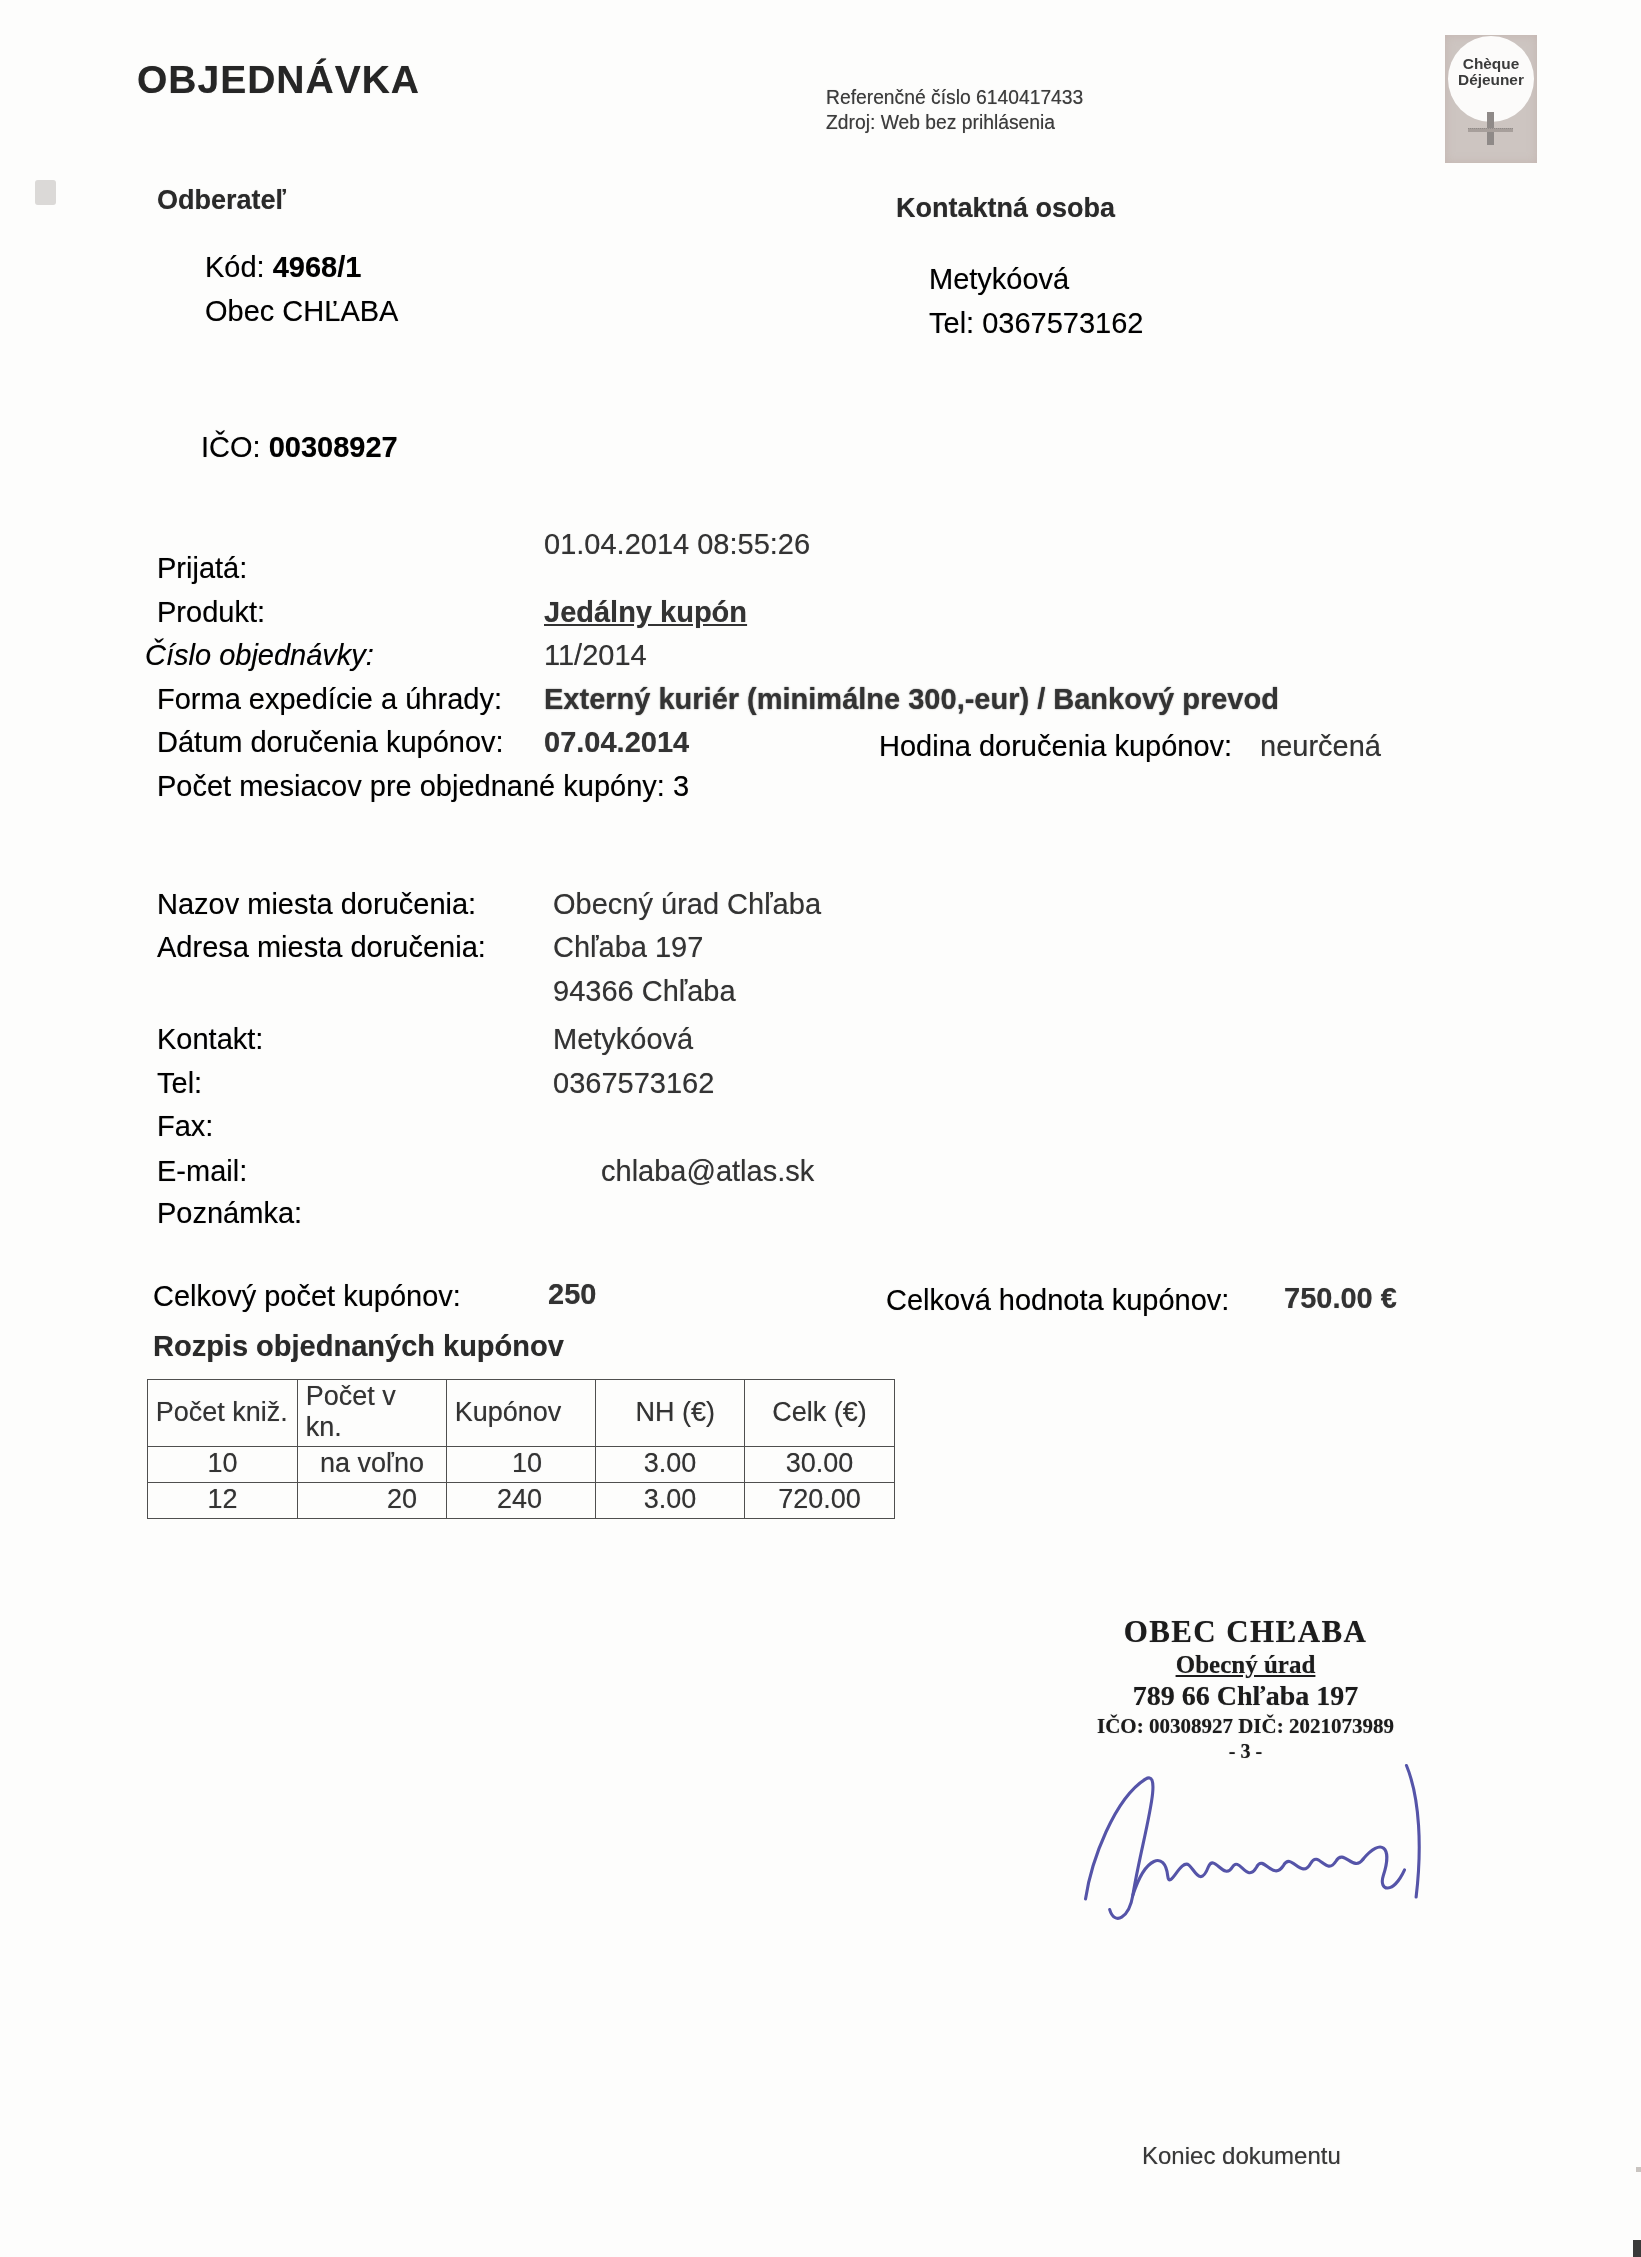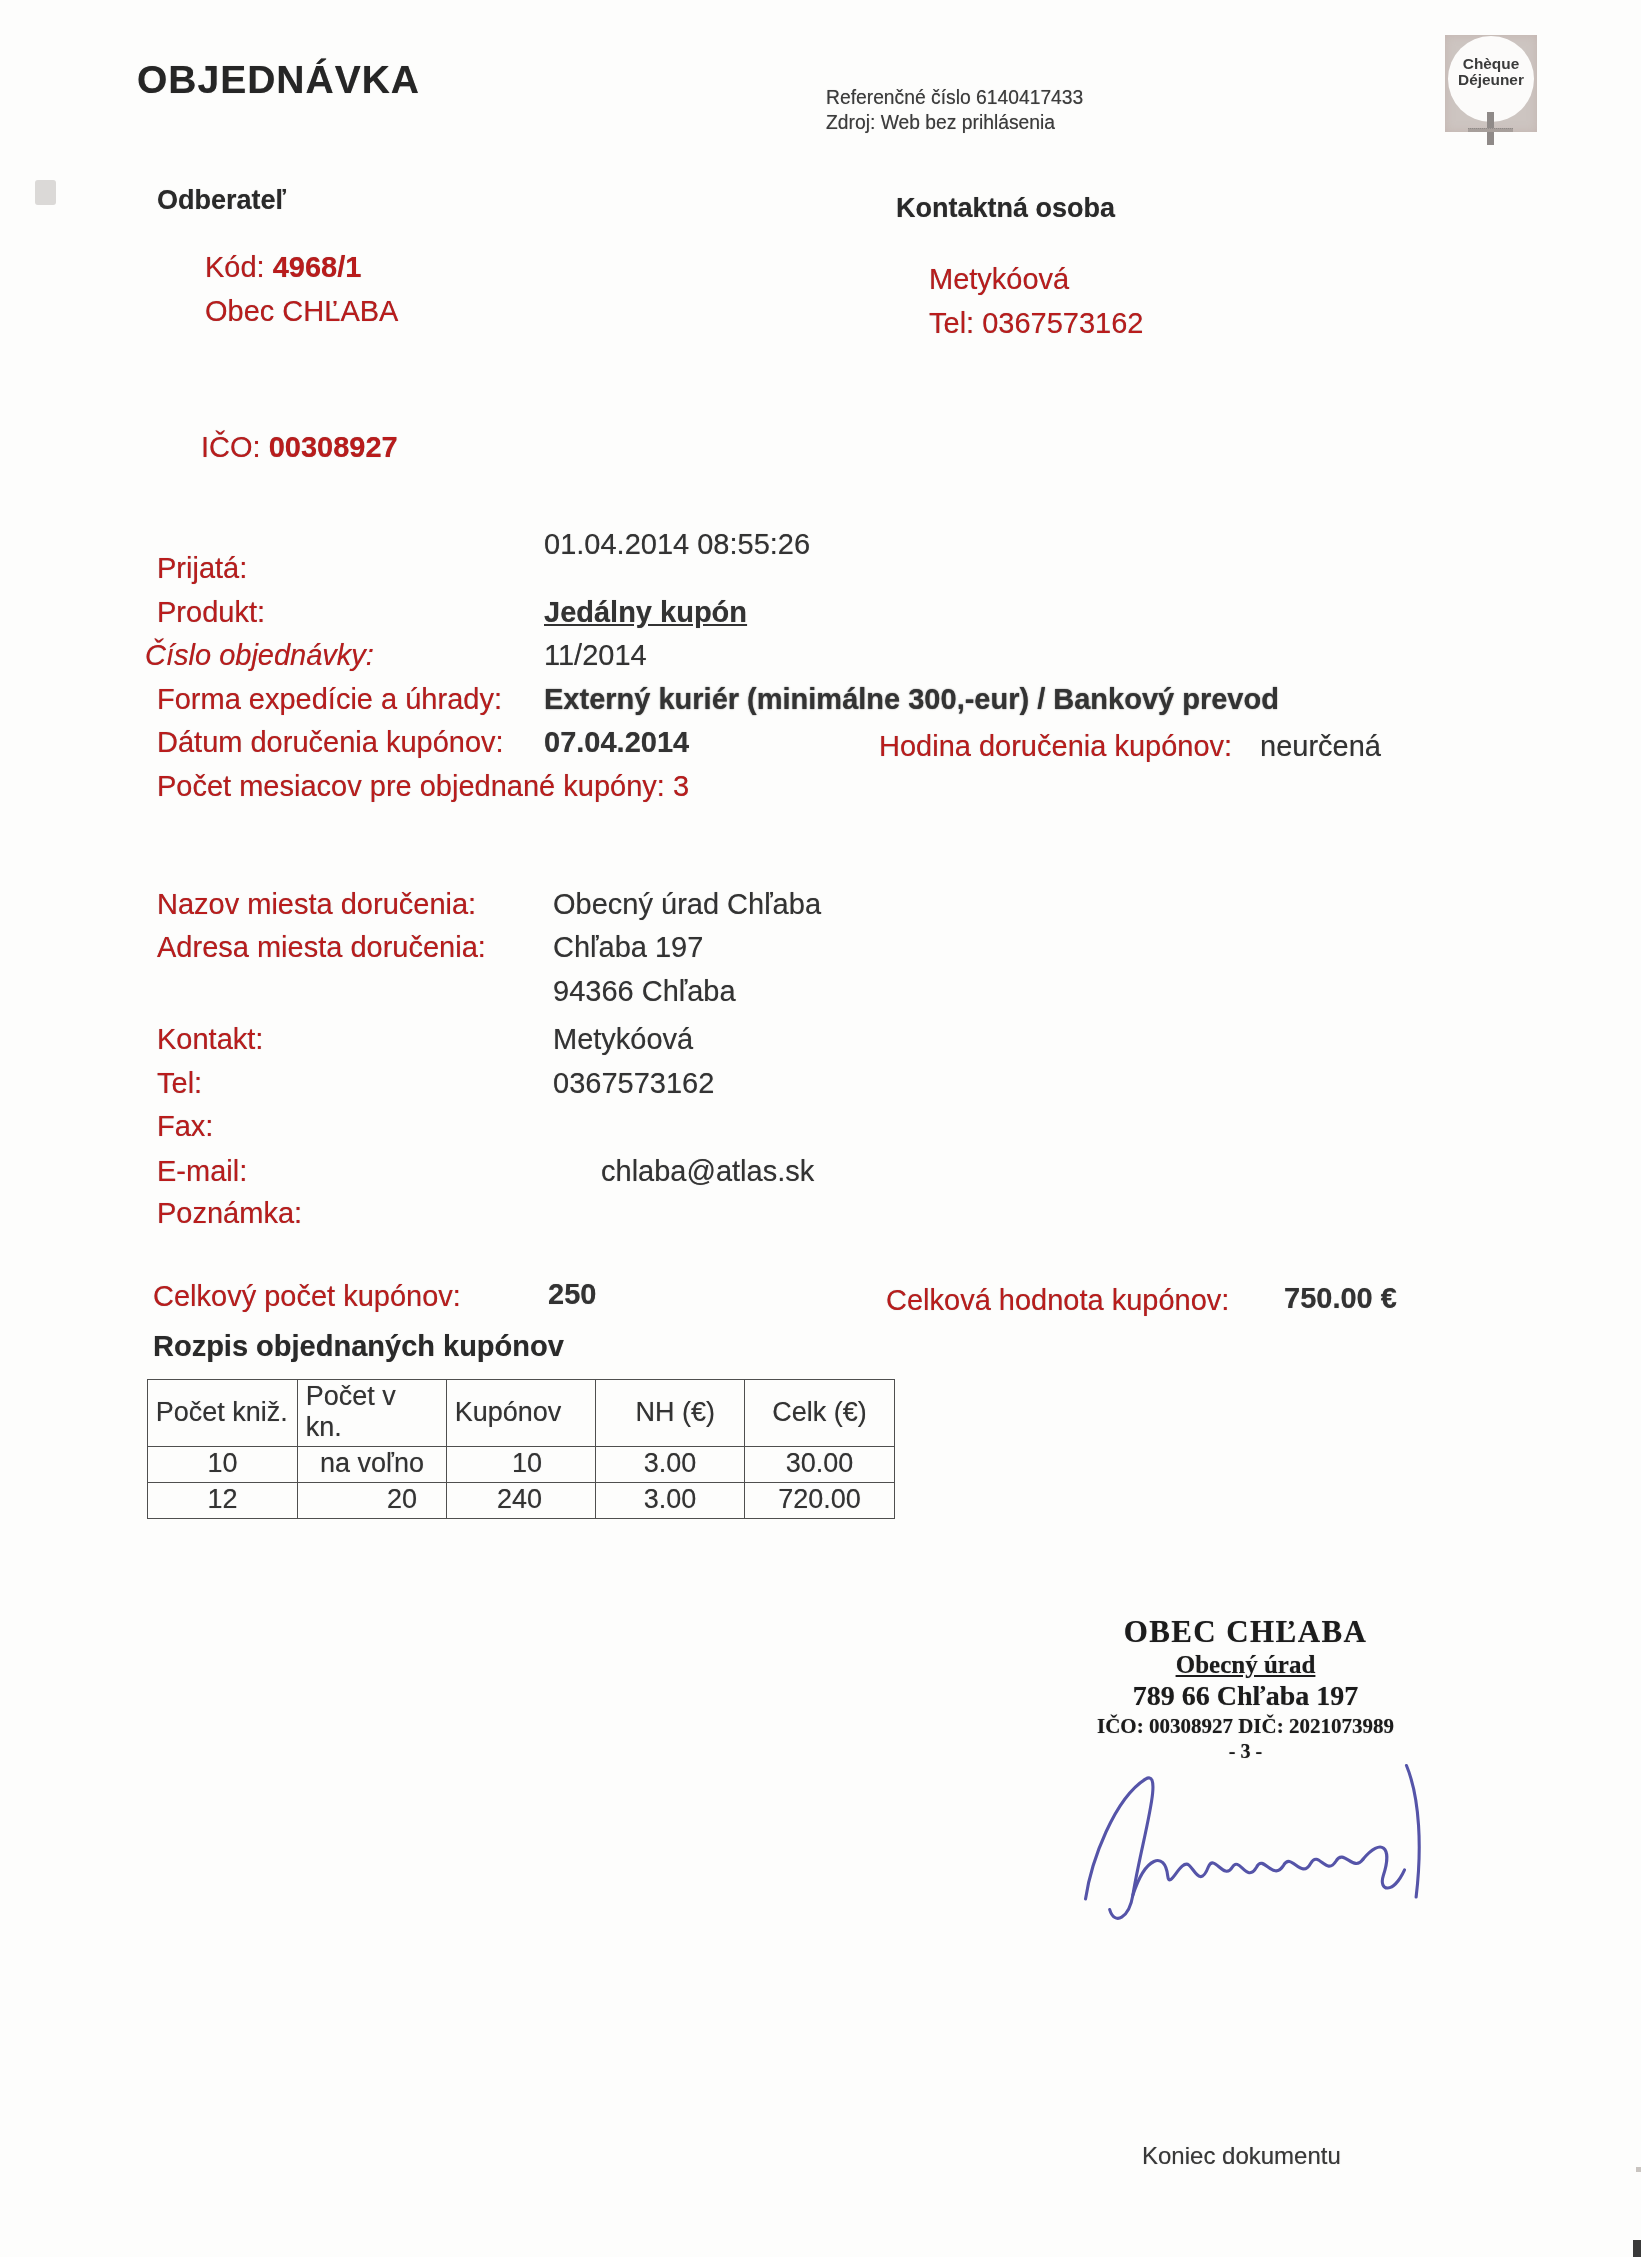--- a/index.html
+++ b/index.html
@@ -19,25 +19,25 @@
     font-family:"Liberation Sans","DejaVu Sans",sans-serif;
     color:var(--ink);
     overflow:hidden;
     text-shadow:0 0 0.7px rgba(46,46,46,0.55);
   }
   .abs{position:absolute;white-space:nowrap;}
   .b{font-weight:bold;}
   .title{font-size:39px;font-weight:bold;letter-spacing:1px;color:#262626;}
   .ref{font-size:19.3px;line-height:25px;color:#3c3c3c;}
   .h1{font-size:27px;font-weight:bold;color:#2a2a2a;}
-  .body-text{font-size:29px;color:#b91c1c;}
+  .body-text{font-size:29px;color:#000000;}
   .value-text{font-size:29px;color:#333;}
   
   .logo{
-    position:absolute;left:1445px;top:35px;width:92px;height:97px;
+    position:absolute;left:1445px;top:35px;width:92px;height:128px;
     background:var(--logo-bg);
     box-shadow:inset 0 0 9.7px rgba(190,170,165,0.6);
   }
   .logo .disc{
     position:absolute;left:2.9px;top:1px;width:86px;height:86px;border-radius:50%;
     background:#fcfbfa;
   }
   .logo .txt{
     position:absolute;left:0;top:21px;width:92px;text-align:center;
     font-size:15.4px;line-height:16.4px;font-weight:bold;color:#3b3b3b;

